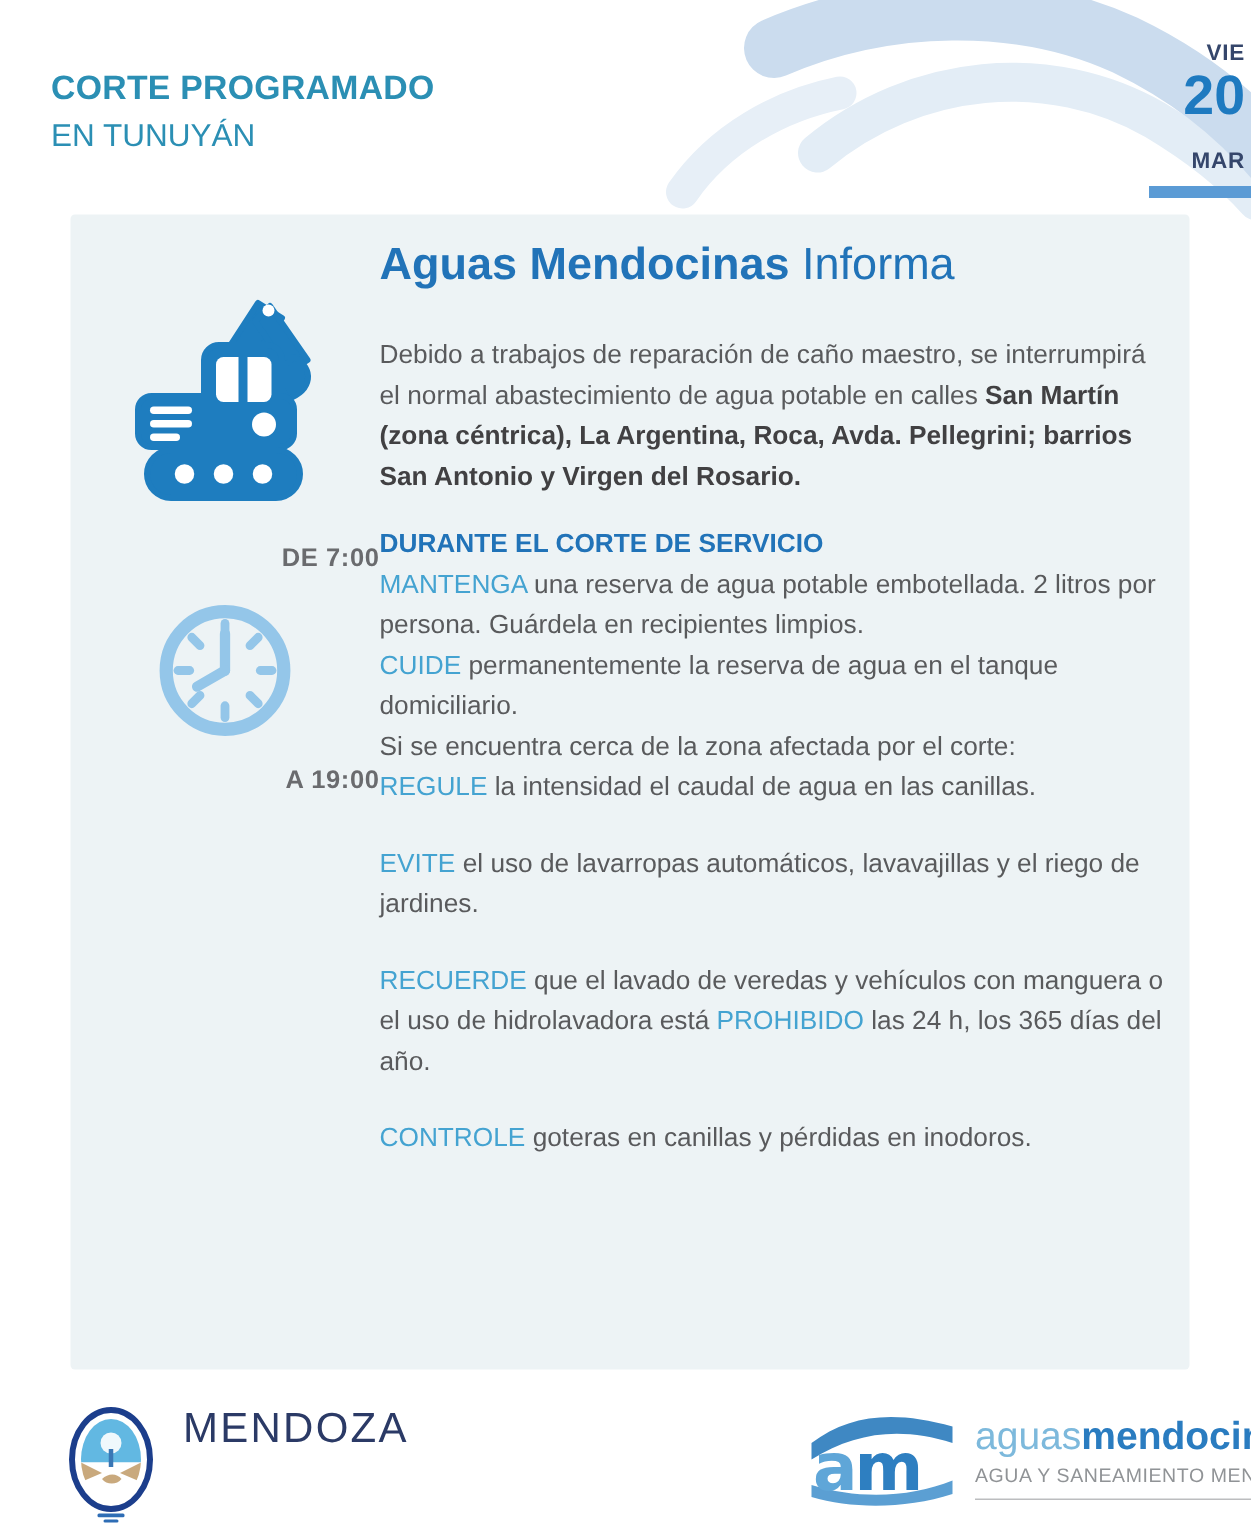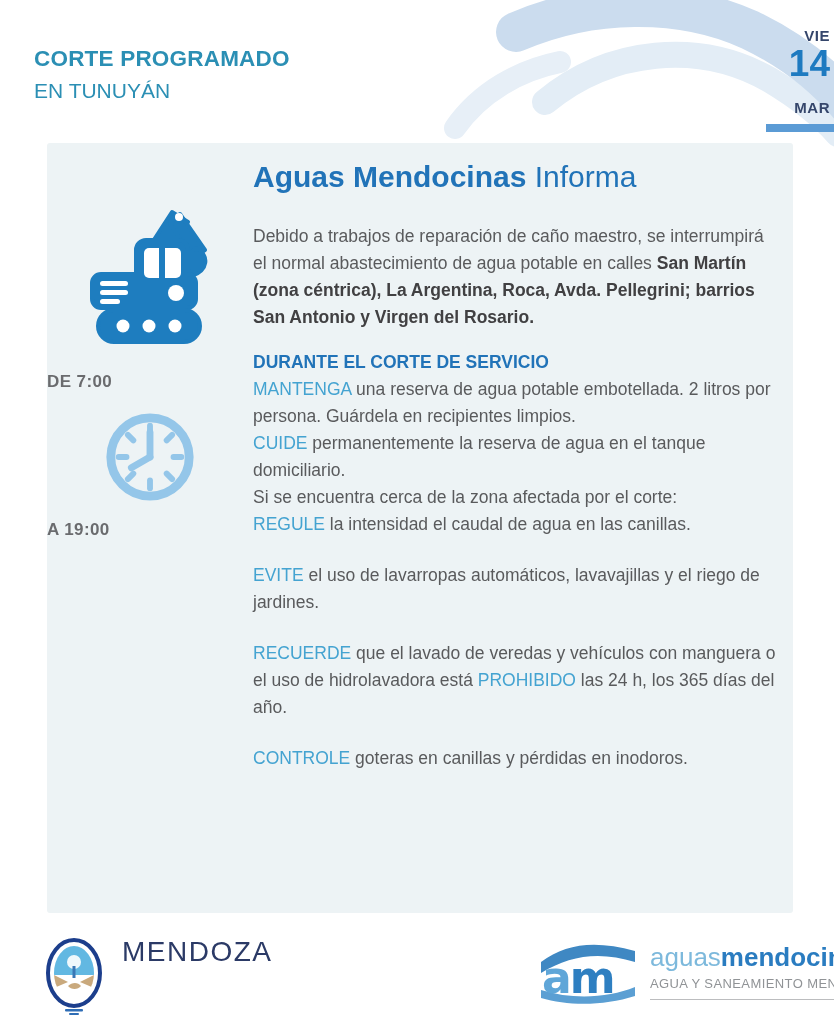--- a/index.html
+++ b/index.html
@@ -14,21 +14,21 @@
   .header-title{position:absolute;left:34px;top:46px;color:#2b8fb4}
   .header-title .l1{font-size:22.5px;font-weight:700;letter-spacing:.2px}
   .header-title .l2{font-size:21px;font-weight:400;margin-top:7px}
   .date-badge{position:absolute;top:28px;right:4px;width:76px;text-align:right;line-height:1}
   .date-badge .wd{font-size:15px;font-weight:700;color:#35466b;letter-spacing:.5px}
   .date-badge .dy{font-size:37px;font-weight:700;color:#1e7ac0;margin-top:2px}
   .date-badge .mo{font-size:15px;font-weight:700;color:#35466b;letter-spacing:.5px;margin-top:18px}
   .date-bar{position:absolute;top:96px;right:-6px;width:70px;height:8px;background:#5b9bd5}
   
   .card{position:absolute;left:47px;top:143px;width:746px;height:770px;background:#edf3f5;border-radius:3px}
-  .card-left{position:absolute;left:0;top:13px;width:206px;text-align:left}
+  .card-left{position:absolute;left:0;top:3px;width:206px;text-align:right}
   .excavator{display:block;margin:40px auto 0}
   .sched{font-size:17px;font-weight:700;color:#6a6b6e;letter-spacing:.4px}
   .sched.from{margin-top:26px}
   .clock{display:block;margin:16px auto 14px}
   .card-right{position:absolute;left:206px;top:0;width:528px}
   .card-title{margin-top:16px;font-size:30px;line-height:36px;color:#2173b8}
   .card-title .b{font-weight:700}
   .para{font-size:17.5px;line-height:27px;color:#595a5c;margin:0}
   .intro{margin-top:28px}
   .section{margin-top:18px}
@@ -57,21 +57,21 @@
   <path d="M 516 32 C 590 0, 680 -2, 750 30 C 800 54, 836 86, 862 122" stroke="#cbdcee" stroke-width="40" fill="none" stroke-linecap="round"></path>
 </svg>
 
 <div class="header-title">
   <div class="l1">CORTE PROGRAMADO</div>
   <div class="l2">EN TUNUYÁN</div>
 </div>
 
 <div class="date-badge">
   <div class="wd">VIE</div>
-  <div class="dy">14</div>
+  <div class="dy">20</div>
   <div class="mo">MAR</div>
   <div class="date-bar"></div>
 </div>
 
 <div class="card">
 
   <div class="card-left">
     <svg class="excavator" width="132" height="150" viewBox="0 0 132 150">
       <g fill="#1e7dbf" stroke="#1e7dbf" stroke-width="4" stroke-linejoin="round">
         <path d="M62,56 L88,16 L104,26 L78,62 Z"></path>

